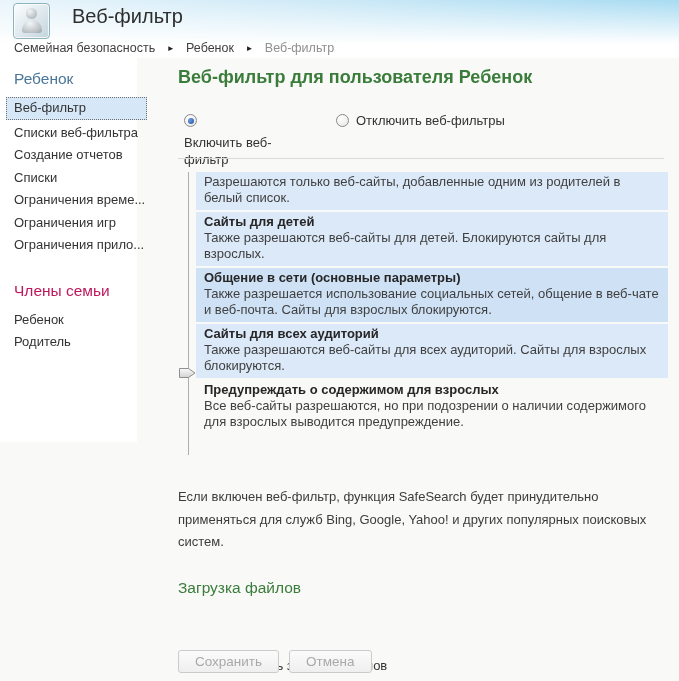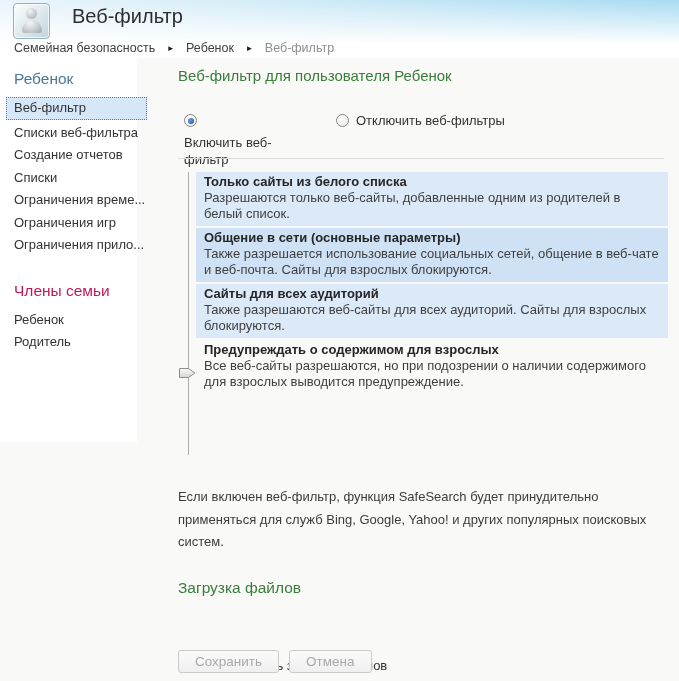--- a/index.html
+++ b/index.html
@@ -49,21 +49,21 @@
   .side-heading.child { color:#4a7799; }
   .side-heading.family { color:#be185d; margin-top:25px; }
   .side-item {
     font-size:13px; color:#333; line-height:14.5px; padding:4px 8px; cursor:pointer;
   }
   .side-item.selected {
     background:#d6e7f8; border:1px dotted #707070; width:141px; padding:3px 7px; margin-bottom:2px;
   }
 
   
-  .main-title { position:absolute; left:178px; top:67px; font-size:15px; font-weight:400; color:#3a7c3a; z-index:2; }
+  .main-title { position:absolute; left:178px; top:67px; font-size:18px; font-weight:700; color:#3a7c3a; z-index:2; }
 
   .radio-row { position:absolute; top:112px; display:flex; gap:7px; z-index:2; }
   .radio-row.r1 { left:184px;flex-direction:column; }
   .radio-row.r2 { left:336px; }
   .radio {
     flex:0 0 auto; width:13px; height:13px; margin-top:2px; border-radius:50%;
     border:1px solid #8a8a8a; background:radial-gradient(circle at 35% 30%, #ffffff, #e6e6e6);
     position:relative; cursor:pointer;
   }
   .radio.checked::after {
@@ -160,22 +160,25 @@
         <stop offset="0" stop-color="#fafafa"></stop>
           <stop offset="1" stop-color="#d2d2d2"></stop>
       </linearGradient>
     </defs>
     <path d="M1.5 2.5 L10.5 2.5 L17 7 L10.5 11.5 L1.5 11.5 Z" fill="url(#thg)" stroke="#8f8f8f" stroke-width="1"></path>
   </svg>
 </div>
 
 <div class="levels">
   <div class="level highlight">
-    <div class="level-title">Только сайты из белого списка</div>
     <div class="level-desc">Разрешаются только веб-сайты, добавленные одним из родителей в белый список.</div>
+  </div>
+  <div class="level highlight">
+    <div class="level-title">Сайты для детей</div>
+    <div class="level-desc">Также разрешаются веб-сайты для детей. Блокируются сайты для взрослых.</div>
   </div>
   <div class="level selected">
     <div class="level-title">Общение в сети (основные параметры)</div>
     <div class="level-desc">Также разрешается использование социальных сетей, общение в веб-чате и веб-почта. Сайты для взрослых блокируются.</div>
   </div>
   <div class="level highlight">
     <div class="level-title">Сайты для всех аудиторий</div>
     <div class="level-desc">Также разрешаются веб-сайты для всех аудиторий. Сайты для взрослых блокируются.</div>
   </div>
   <div class="level plain">

